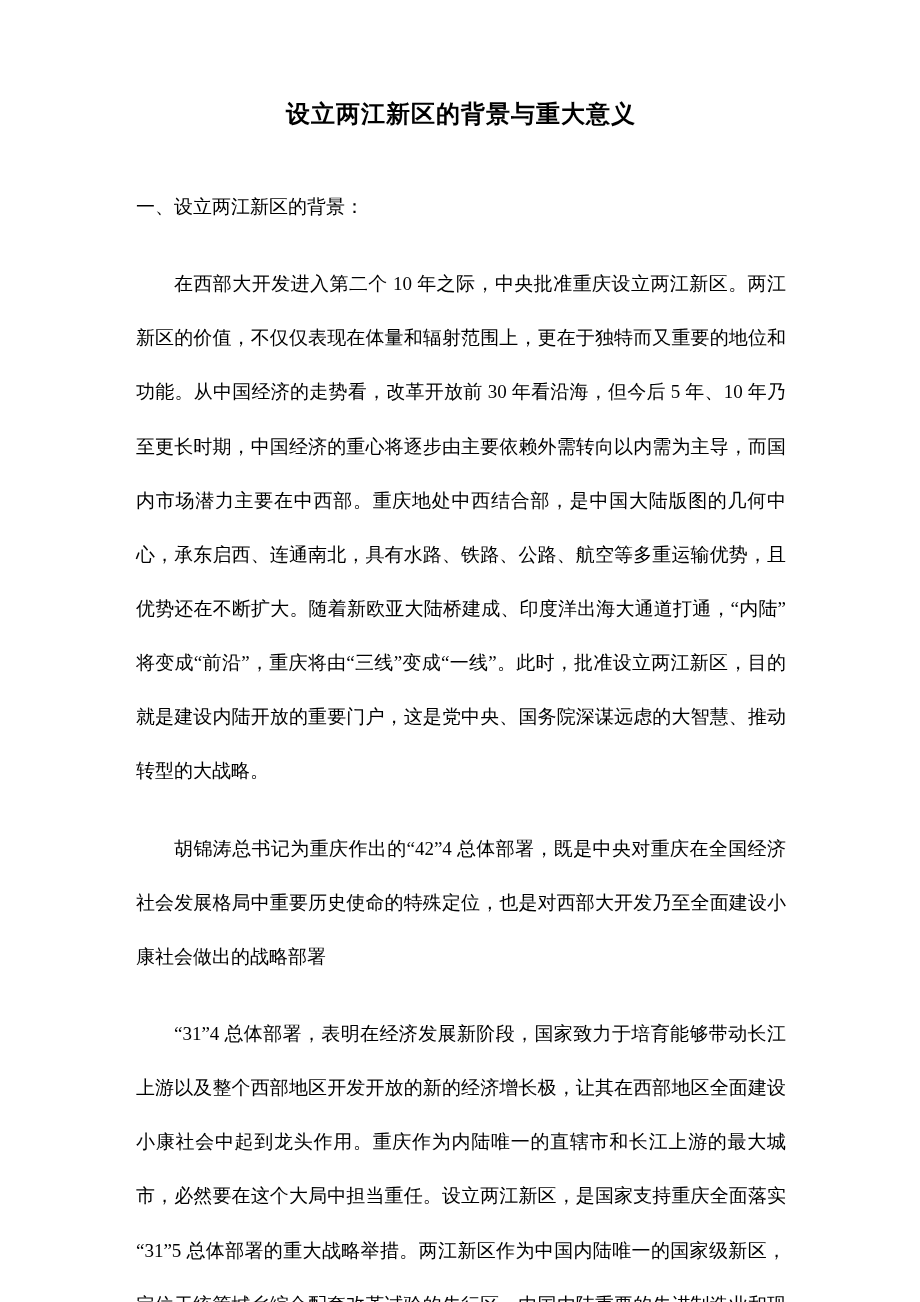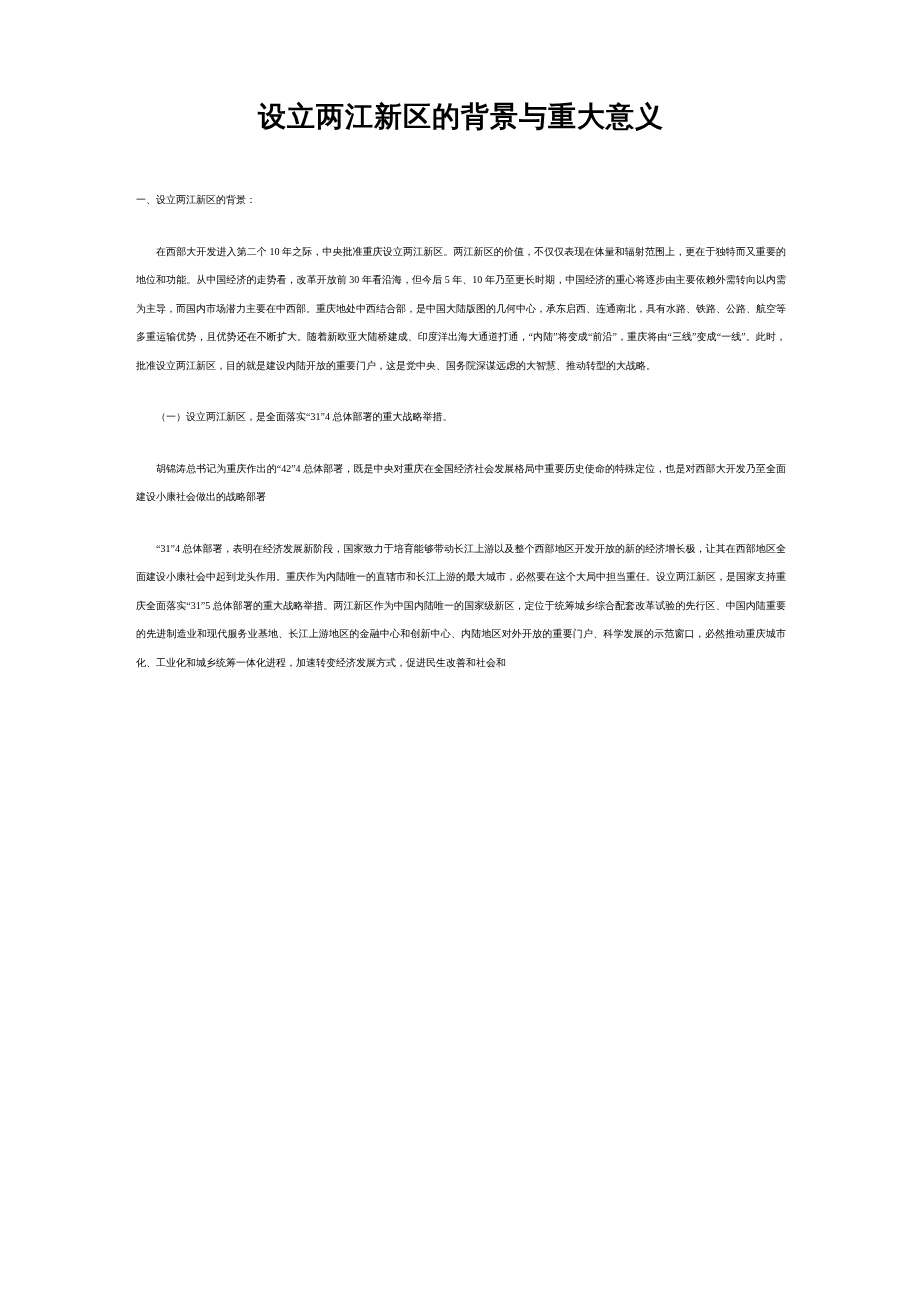--- a/index.html
+++ b/index.html
@@ -17,30 +17,30 @@
     box-sizing: border-box;
   }
   .content {
     box-sizing: border-box;
     width: 100%;
     height: 100%;
     padding: 98px 134px 40px 136px;
   }
   .doc-title {
     font-family: "Liberation Sans", "DejaVu Sans", sans-serif;
-    font-size: 28px;
+    font-size: 24px;
     font-weight: bold;
     color: #000000;
     text-align: center;
     letter-spacing: 1px;
     margin: 0 0 50px 0;
   }
   .para {
     font-family: "Liberation Serif", "DejaVu Serif", serif;
-    font-size: 10px;
+    font-size: 19px;
     color: #000000;
     line-height: 2.85;
     text-align: justify;
     margin: 0 0 23px 0;
     word-break: break-all;
   }
   .para.indent {
     text-indent: 2em;
   }
   .para.heading {
@@ -53,20 +53,19 @@
 <div class="page">
   <div class="content">
 
     <h1 class="doc-title">设立两江新区的背景与重大意义</h1>
 
     <p class="para heading">一、设立两江新区的背景：</p>
 
 
     <p class="para indent">在西部大开发进入第二个 10 年之际，中央批准重庆设立两江新区。两江新区的价值，不仅仅表现在体量和辐射范围上，更在于独特而又重要的地位和功能。从中国经济的走势看，改革开放前 30 年看沿海，但今后 5 年、10 年乃至更长时期，中国经济的重心将逐步由主要依赖外需转向以内需为主导，而国内市场潜力主要在中西部。重庆地处中西结合部，是中国大陆版图的几何中心，承东启西、连通南北，具有水路、铁路、公路、航空等多重运输优势，且优势还在不断扩大。随着新欧亚大陆桥建成、印度洋出海大通道打通，“内陆”将变成“前沿”，重庆将由“三线”变成“一线”。此时，批准设立两江新区，目的就是建设内陆开放的重要门户，这是党中央、国务院深谋远虑的大智慧、推动转型的大战略。</p>
 
-    <p class="para indent">（一）设立两江新区，是全面落实“31”4 总体部署的重大战略举措。</p>
 
     <p class="para indent">胡锦涛总书记为重庆作出的“42”4 总体部署，既是中央对重庆在全国经济社会发展格局中重要历史使命的特殊定位，也是对西部大开发乃至全面建设小康社会做出的战略部署</p>
 
     <p class="para indent">“31”4 总体部署，表明在经济发展新阶段，国家致力于培育能够带动长江上游以及整个西部地区开发开放的新的经济增长极，让其在西部地区全面建设小康社会中起到龙头作用。重庆作为内陆唯一的直辖市和长江上游的最大城市，必然要在这个大局中担当重任。设立两江新区，是国家支持重庆全面落实“31”5 总体部署的重大战略举措。两江新区作为中国内陆唯一的国家级新区，定位于统筹城乡综合配套改革试验的先行区、中国内陆重要的先进制造业和现代服务业基地、长江上游地区的金融中心和创新中心、内陆地区对外开放的重要门户、科学发展的示范窗口，必然推动重庆城市化、工业化和城乡统筹一体化进程，加速转变经济发展方式，促进民生改善和社会和</p>
 
   </div>
 </div>
 
 </body></html>

